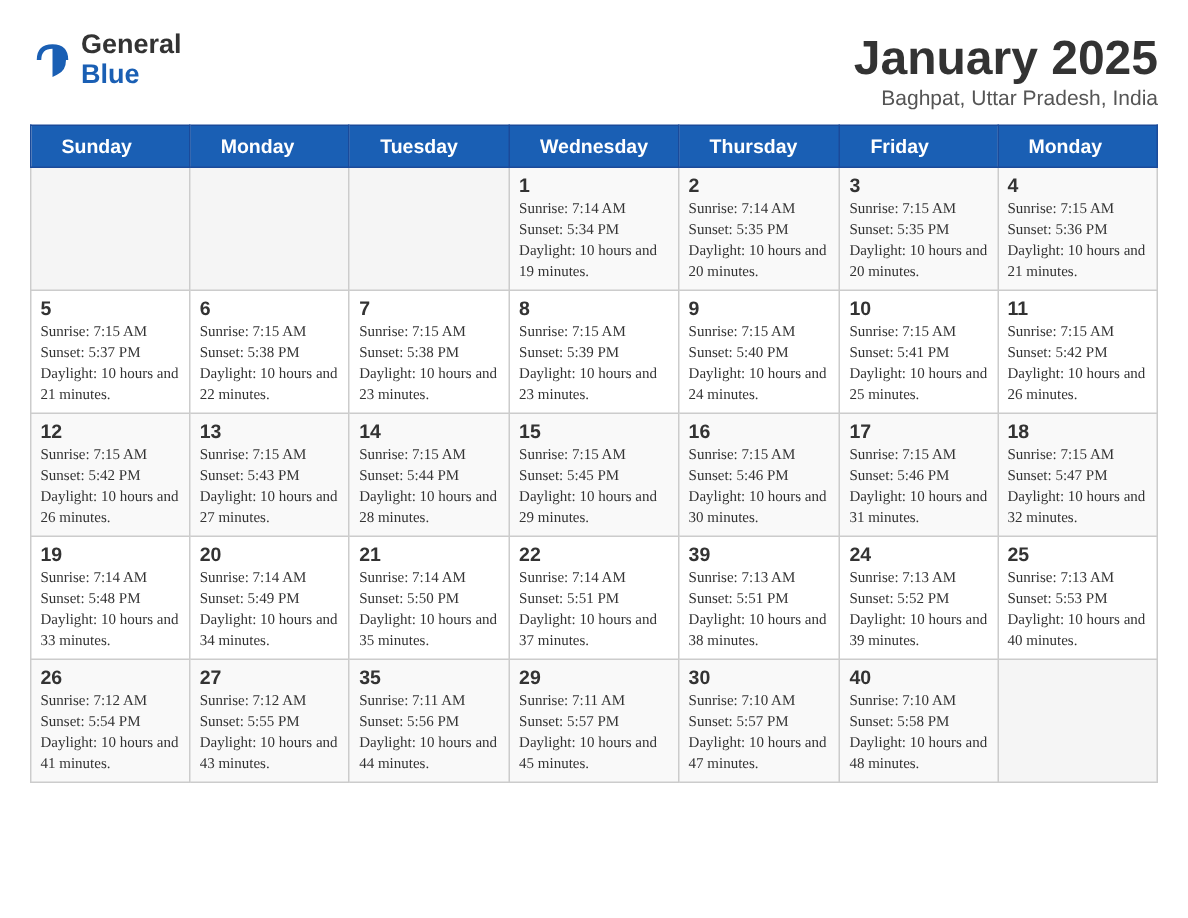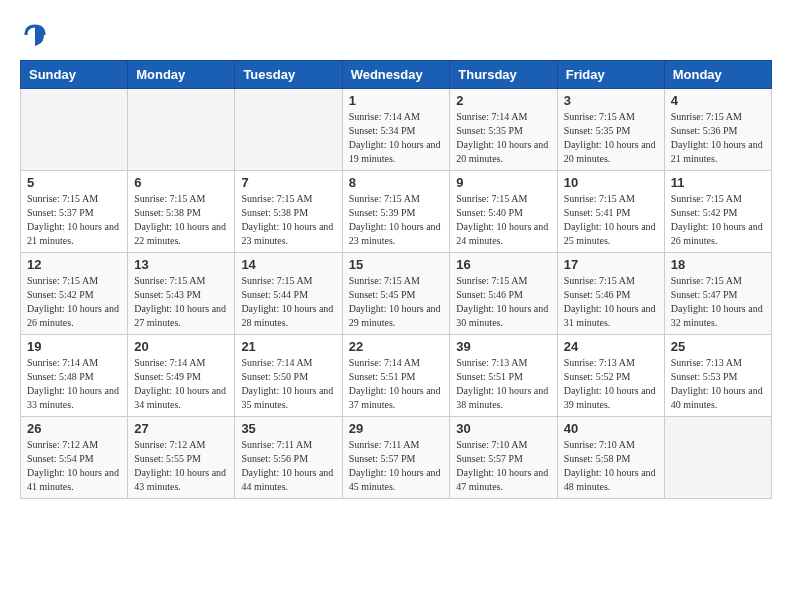--- a/index.html
+++ b/index.html
@@ -46,21 +46,21 @@
     }
     .calendar {
       width: 100%;
       border-collapse: collapse;
       border: 1px solid #ccc;
     }
     .calendar th {
       background-color: #1a5fb4;
       color: white;
       text-align: left;
-      padding: 6px 8px;
+      padding: 6px 20px;
       font-size: 13px;
       font-weight: bold;
       border: 1px solid #1a4a9a;
     }
     .calendar td {
       border: 1px solid #ccc;
       vertical-align: top;
       padding: 4px 6px;
       width: 108px;
       min-height: 80px;
@@ -94,20 +94,28 @@
   </style>
 </head>
 <body>
 
 <div class="header-section">
   <div class="logo">
     <svg class="logo-icon" viewBox="0 0 40 40" xmlns="http://www.w3.org/2000/svg">
       <path d="M8 20 Q8 8 20 8 Q32 8 32 20" fill="none" stroke="#1a5fb4" stroke-width="4"></path>
       <path d="M20 8 Q32 8 32 20 Q32 30 24 33 L20 35 L20 8" fill="#1a5fb4"></path>
     </svg>
+    <div class="logo-text">
+      <div class="general">General</div>
+      <div class="blue">Blue</div>
+    </div>
+  </div>
+  <div class="title-section">
+    <div class="month-title">January 2025</div>
+    <div class="subtitle">Baghpat, Uttar Pradesh, India</div>
   </div>
 </div>
 
 <table class="calendar">
   <thead>
     <tr>
     <th>Sunday</th>
         <th>Monday</th>
         <th>Tuesday</th>
         <th>Wednesday</th>

